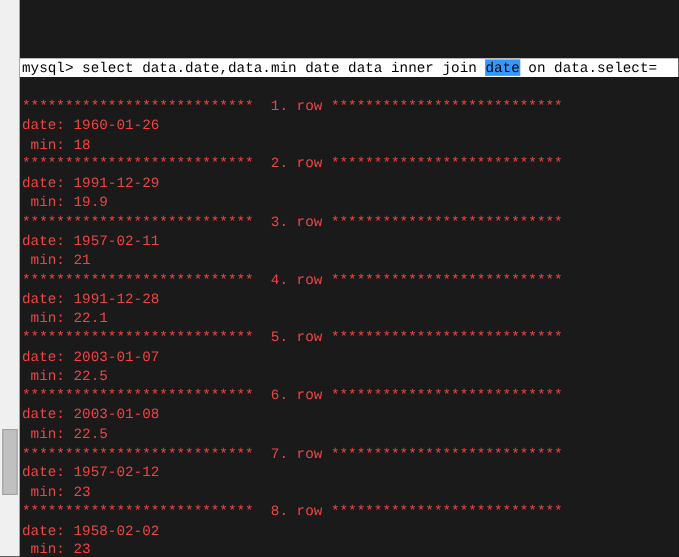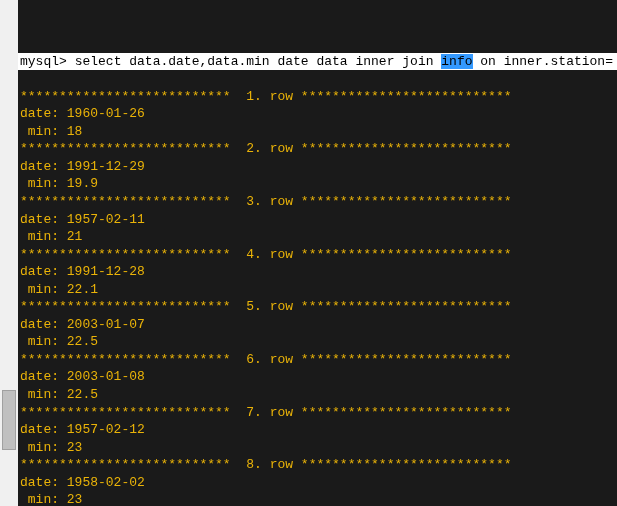--- a/index.html
+++ b/index.html
@@ -58,29 +58,29 @@
       width: 100%;
     }
     .highlight {
       background: #3399ff;
       color: #000000;
     }
     .row-sep {
       color: #d4d4d4;
     }
     .data-line {
-      color: #eab308;
+      color: #ef4444;
       padding-left: 2px;
     }
   </style>
 </head>
 <body>
 
 <div class="scrollbar-area">
   <div class="scrollbar-thumb"></div>
 </div>
 
 <div class="terminal">
 <div class="topline">                        </div>
-<span class="cmdline"><span>mysql&gt;</span> <span>select data.date,data.min date data inner join </span><span class="highlight">info</span><span> on inner.station=</span></span>
+<span class="cmdline"><span>mysql&gt;</span> <span>select data.date,data.min date data inner join </span><span class="highlight">date</span><span> on data.select=</span></span>
 <div id="rows-container"><div class="row-sep data-line">***************************  1. row ***************************</div><div class="data-line">date: 1960-01-26</div><div class="data-line"> min: 18</div><div class="row-sep data-line">***************************  2. row ***************************</div><div class="data-line">date: 1991-12-29</div><div class="data-line"> min: 19.9</div><div class="row-sep data-line">***************************  3. row ***************************</div><div class="data-line">date: 1957-02-11</div><div class="data-line"> min: 21</div><div class="row-sep data-line">***************************  4. row ***************************</div><div class="data-line">date: 1991-12-28</div><div class="data-line"> min: 22.1</div><div class="row-sep data-line">***************************  5. row ***************************</div><div class="data-line">date: 2003-01-07</div><div class="data-line"> min: 22.5</div><div class="row-sep data-line">***************************  6. row ***************************</div><div class="data-line">date: 2003-01-08</div><div class="data-line"> min: 22.5</div><div class="row-sep data-line">***************************  7. row ***************************</div><div class="data-line">date: 1957-02-12</div><div class="data-line"> min: 23</div><div class="row-sep data-line">***************************  8. row ***************************</div><div class="data-line">date: 1958-02-02</div><div class="data-line"> min: 23</div></div>
 
 </div>
 
 </body></html>

